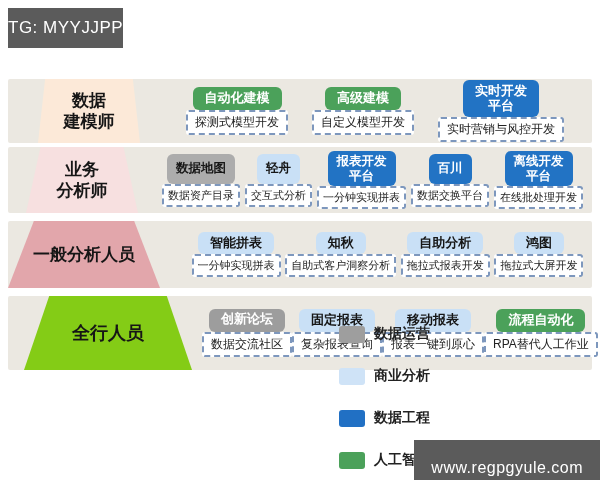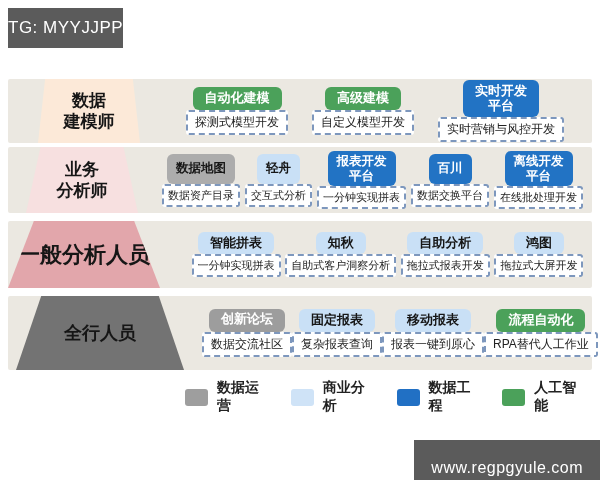--- a/index.html
+++ b/index.html
@@ -29,23 +29,23 @@
   .r3 .role-cell{width:175px;}
   .r4 .role-cell{width:190px;}
   .role-shape{
     display:flex;align-items:center;justify-content:center;text-align:center;
     font-weight:bold;color:#161616;white-space:pre-line;line-height:1.25;height:100%;
   }
   .r1 .role-shape{margin-left:30px;width:102px;background:#fce9d8;font-size:17px;
     clip-path:polygon(7% 0,93% 0,100% 100%,0 100%);}
   .r2 .role-shape{margin-left:18px;width:112px;background:#f7e0e0;font-size:17px;
     clip-path:polygon(13% 0,87% 0,100% 100%,0 100%);}
-  .r3 .role-shape{margin-left:0;width:152px;background:#e2a6ab;font-size:22px;
+  .r3 .role-shape{margin-left:0;width:152px;background:#e2a6ab;font-size:17px;
     clip-path:polygon(17% 0,83% 0,100% 100%,0 100%);}
-  .r4 .role-shape{margin-left:8px;width:168px;background:#737373;font-size:18px;
+  .r4 .role-shape{margin-left:16px;width:168px;background:#84cc16;font-size:18px;
     clip-path:polygon(15% 0,85% 0,100% 100%,0 100%);}
 
   .tools{flex:1;display:flex;align-items:center;justify-content:space-evenly;padding:0 4px;}
   .tool-group{display:flex;flex-direction:column;align-items:center;}
   .tool-btn{
     display:flex;align-items:center;justify-content:center;text-align:center;
     font-weight:bold;font-size:13px;line-height:1.15;white-space:pre-line;
     border-radius:6px;padding:4px 12px;
   }
   .r2 .tool-btn{min-height:24px;padding:3px 9px;font-size:12.5px;}
@@ -55,21 +55,21 @@
   .tool-btn.gray-dark{background:#acacac;color:#161616;}
   .tool-btn.gray-light{background:#9d9d9d;color:#ffffff;font-family:Liberation Mono, monospace;}
   .tool-desc{
     background:#ffffff;border:2px dashed #7d97bd;border-radius:3px;
     padding:2px 7px;font-size:12px;white-space:nowrap;color:#222;
   }
   .r2 .tool-desc,.r3 .tool-desc{font-size:11px;padding:2px 4px;}
 
   .legend{
     position:absolute;left:185px;right:16px;top:384px;height:26px;
-    display:flex;align-items:center;justify-content:center;gap:24px;
+    display:flex;align-items:center;justify-content:center;gap:24px;flex-direction:column;
   }
   .legend-item{display:flex;align-items:center;gap:9px;}
   .legend-swatch{width:26px;height:17px;border-radius:3px;}
   .legend-label{font-weight:bold;font-size:14px;color:#222;}
 </style>
 </head>
 <body>
 
 <div class="badge tg-badge">TG: MYYJJPP</div>
 

